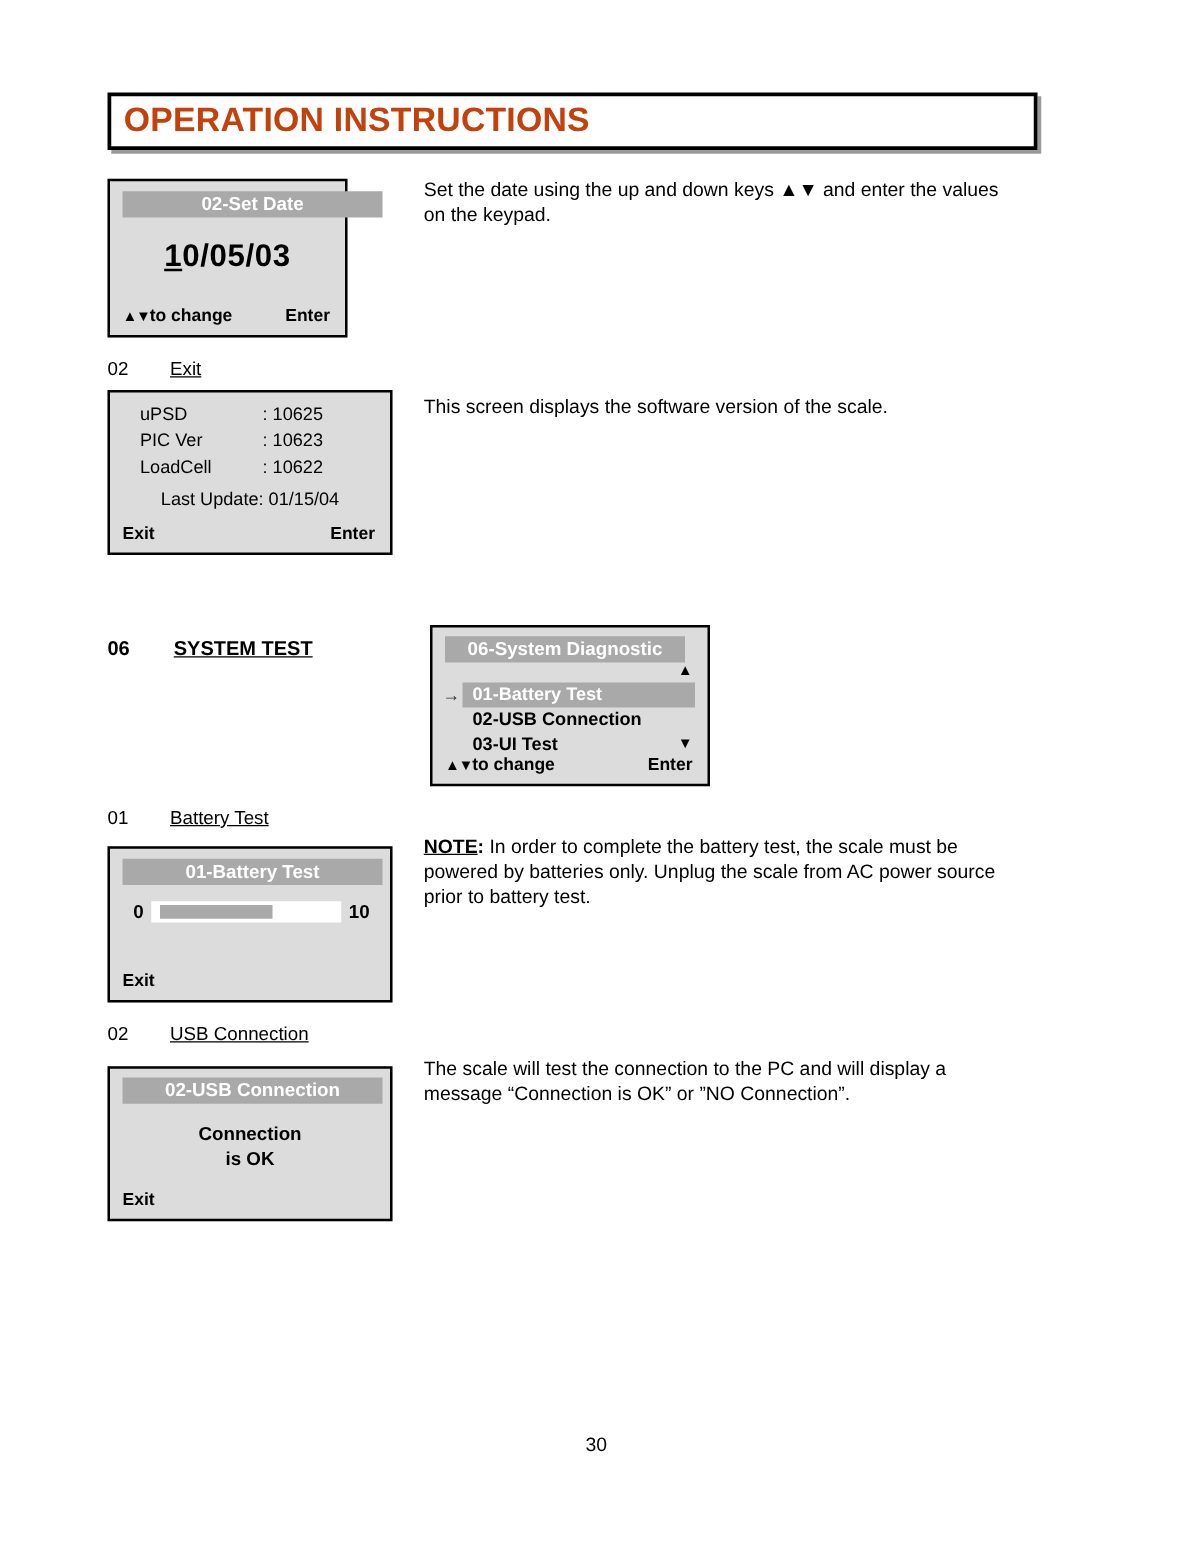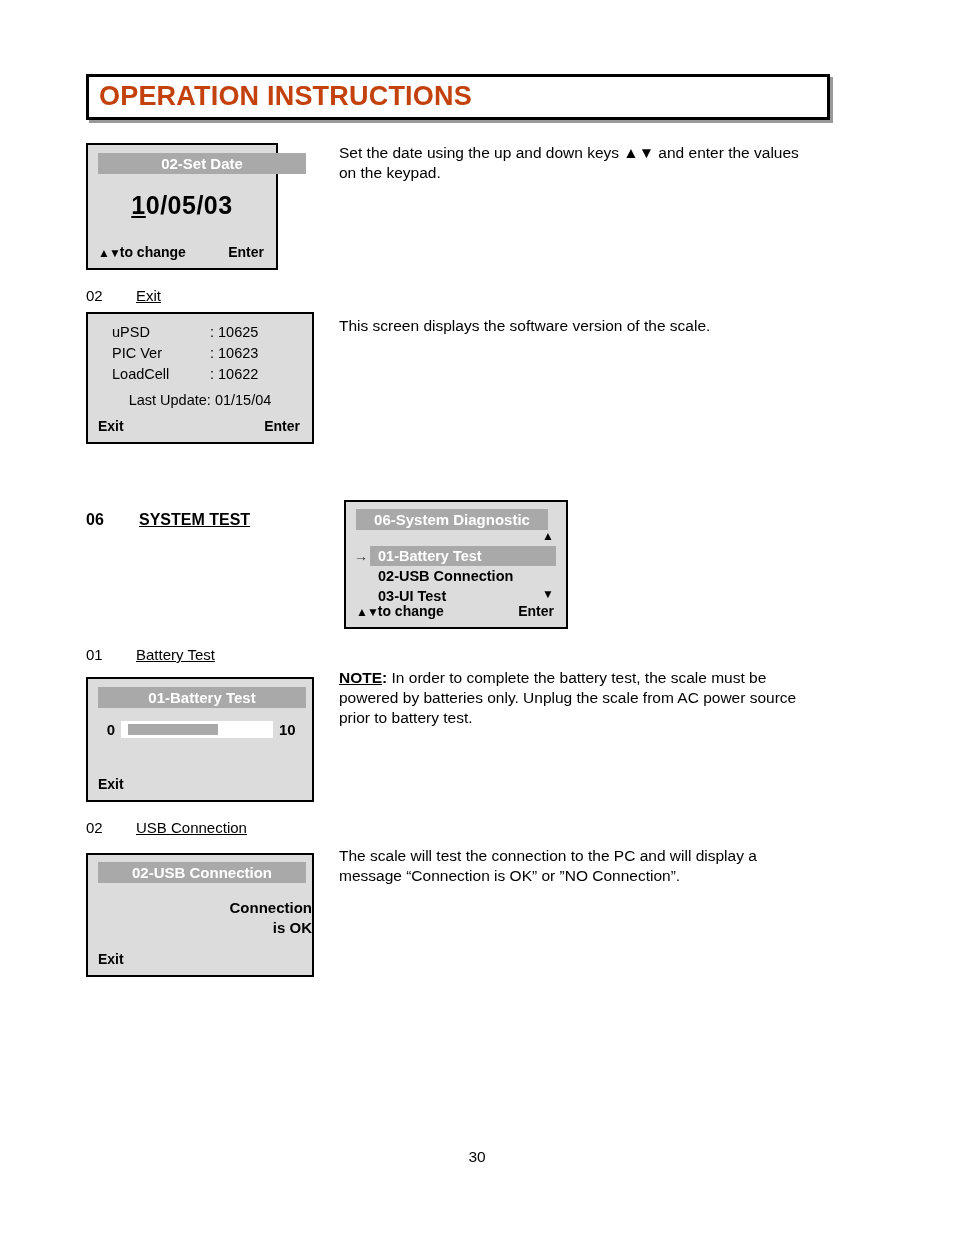--- a/index.html
+++ b/index.html
@@ -184,21 +184,21 @@
     background: #a9a9a9;
   }
 
   
   #panel-usb { left: 86px; top: 853px; width: 228px; height: 124px; }
   #panel-usb .lcd-header { left: 10px; top: 7px; width: 208px; }
   #panel-usb .msg {
     position: absolute;
     left: 0; right: 0;
     top: 43px;
-    text-align: right;
+    text-align: center;
     font-size: 15px;
     font-weight: bold;
     line-height: 20px;
   }
 
   
   .body-text {
     position: absolute;
     font-size: 15.5px;
     line-height: 20px;

